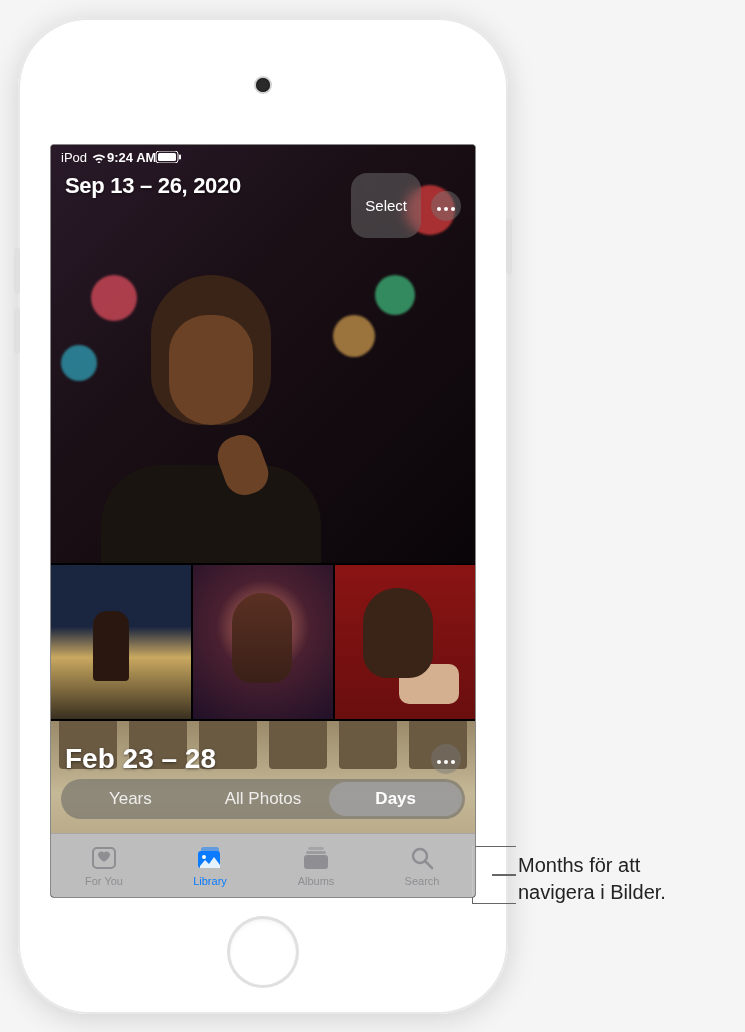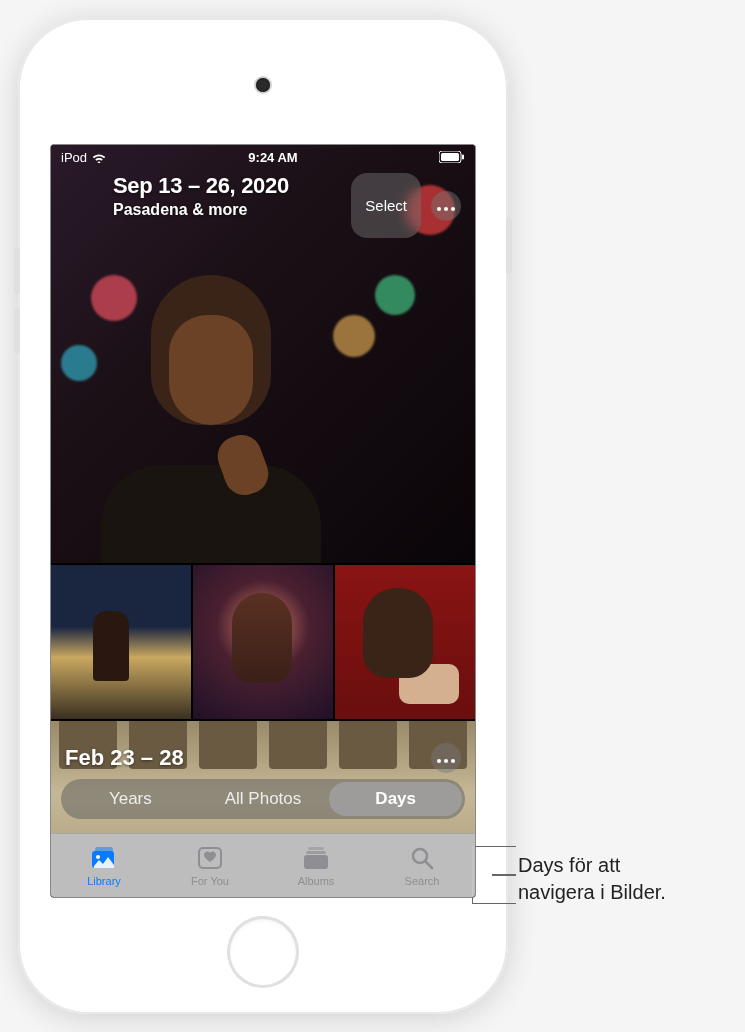--- a/index.html
+++ b/index.html
@@ -68,21 +68,20 @@
       bottom: 108px;
       background: #000;
       border-radius: 4px;
       overflow: hidden;
       border: 1px solid #888;
     }
     .status-bar {
       height: 24px;
       display: flex;
       align-items: center;
-      justify-content: space-between;
       padding: 0 10px;
       color: #fff;
       font-size: 13px;
       font-weight: 500;
       position: absolute;
       top: 0; left: 0; right: 0;
       z-index: 20;
     }
     .status-left { display: flex; align-items: center; gap: 4px; }
     .status-right { display: flex; align-items: center; gap: 4px; }
@@ -123,21 +122,21 @@
     .hero-header {
       position: absolute;
       top: 28px;
       left: 14px;
       right: 14px;
       z-index: 10;
       display: flex;
       justify-content: space-between;
       align-items: flex-start;
     }
-    .hero-titles { color: #fff; text-shadow: 0 1px 3px rgba(0,0,0,0.5); margin-left: 48px; }
+    .hero-titles { color: #fff; text-shadow: 0 1px 3px rgba(0,0,0,0.5); }
     .hero-date { font-size: 22px; font-weight: 700; letter-spacing: -0.3px; }
     .hero-loc { font-size: 16px; font-weight: 600; margin-top: 2px; }
     .hero-actions { display: flex; gap: 10px; align-items: center; }
     .pill-btn {
       background: rgba(120,120,120,0.45);
       backdrop-filter: blur(6px);
       color: #fff;
       border-radius: 16px;
       padding: 24px 14px;
       font-size: 15px;
@@ -186,21 +185,21 @@
     .section2-header {
       position: absolute;
       top: 22px;
       left: 14px;
       right: 14px;
       display: flex;
       justify-content: space-between;
       align-items: center;
       z-index: 6;
     }
-    .section2-date { font-size: 22px; font-weight: 700; color: #fff; text-shadow: 0 1px 3px rgba(0,0,0,0.5); }
+    .section2-date { font-size: 28px; font-weight: 700; color: #fff; text-shadow: 0 1px 3px rgba(0,0,0,0.5); }
     .view-switcher {
       position: absolute;
       left: 10px; right: 10px;
       top: 58px;
       background: rgba(100,100,100,0.55);
       border-radius: 22px;
       display: flex;
       padding: 3px;
       z-index: 8;
     }
@@ -320,21 +319,20 @@
             <div class="bokeh b5"></div>
           <div class="person-silhouette">
             <div class="shoulders"></div>
             <div class="head"></div>
             <div class="face"></div>
             <div class="hand"></div>
           </div>
           <div class="hero-header">
             <div class="hero-titles">
               <div class="hero-date">Sep 13 – 26, 2020</div>
-              <div class="hero-loc">Pasadena &amp; more</div>
             </div>
             <div class="hero-actions">
               <button class="pill-btn">Select</button>
               <div class="more-btn">
                 <span>
                   <svg width="18" height="4" viewBox="0 0 18 4">
                       <circle cx="2" cy="2" r="2" fill="#fff"></circle>
                       <circle cx="9" cy="2" r="2" fill="#fff"></circle>
                       <circle cx="16" cy="2" r="2" fill="#fff"></circle>
                     </svg>
@@ -374,43 +372,43 @@
           <div class="view-switcher">
             <div class="view-opt">Years</div>
             <div class="view-opt">All Photos</div>
             <div class="view-opt active">Days</div>
           </div>
         </div>
 
       </div>
 
       <div class="tab-bar">
+        <div class="tab">
+          <span>
+            <svg viewBox="0 0 28 26">
+                <rect x="3" y="3" width="22" height="20" rx="4" fill="none" stroke="#8e8e93" stroke-width="2"></rect>
+                <path d="M14 8 c2-3 6-1 6 2 c0 3-6 7-6 7 s-6-4-6-7 c0-3 4-5 6-2z" fill="#8e8e93"></path>
+              </svg>
+          </span>
+          <span>For You</span>
+        </div>
         <div class="tab active">
           <span>
             <svg viewBox="0 0 28 26">
                 <rect x="5" y="2" width="18" height="14" rx="2.5" fill="#0a7aff" opacity="0.5"></rect>
                 <rect x="2" y="6" width="22" height="17" rx="3" fill="#0a7aff"></rect>
                 <circle cx="8" cy="12" r="2" fill="#fff"></circle>
                 <path d="M4 21 l5 -6 l4 4 l5 -7 l6 8 v3 H4z" fill="#fff" opacity="0.9"></path>
               </svg>
           </span>
           <span>Library</span>
         </div>
         <div class="tab">
           <span>
             <svg viewBox="0 0 28 26">
-                <rect x="3" y="3" width="22" height="20" rx="4" fill="none" stroke="#8e8e93" stroke-width="2"></rect>
-                <path d="M14 8 c2-3 6-1 6 2 c0 3-6 7-6 7 s-6-4-6-7 c0-3 4-5 6-2z" fill="#8e8e93"></path>
-              </svg>
-          </span>
-          <span>For You</span>
-        </div>
-        <div class="tab">
-          <span>
-            <svg viewBox="0 0 28 26">
                 <rect x="6" y="2" width="16" height="3" rx="1.5" fill="#8e8e93" opacity="0.5"></rect>
                 <rect x="4" y="6" width="20" height="3" rx="1.5" fill="#8e8e93" opacity="0.7"></rect>
                 <rect x="2" y="10" width="24" height="14" rx="3" fill="#8e8e93"></rect>
               </svg>
           </span>
           <span>Albums</span>
         </div>
         <div class="tab">
           <span>
             <svg viewBox="0 0 28 26">
@@ -426,15 +424,15 @@
 
     <div class="home-area">
       <div class="home-button"></div>
     </div>
   </div>
 </div>
 
 <div class="callout-line"></div>
 <div class="callout-tick"></div>
 <div class="callout">
-  <span>Days för att</span><br>
+  <span>Months för att</span><br>
   <span>navigera i Bilder.</span>
 </div>
 
 </body></html>

